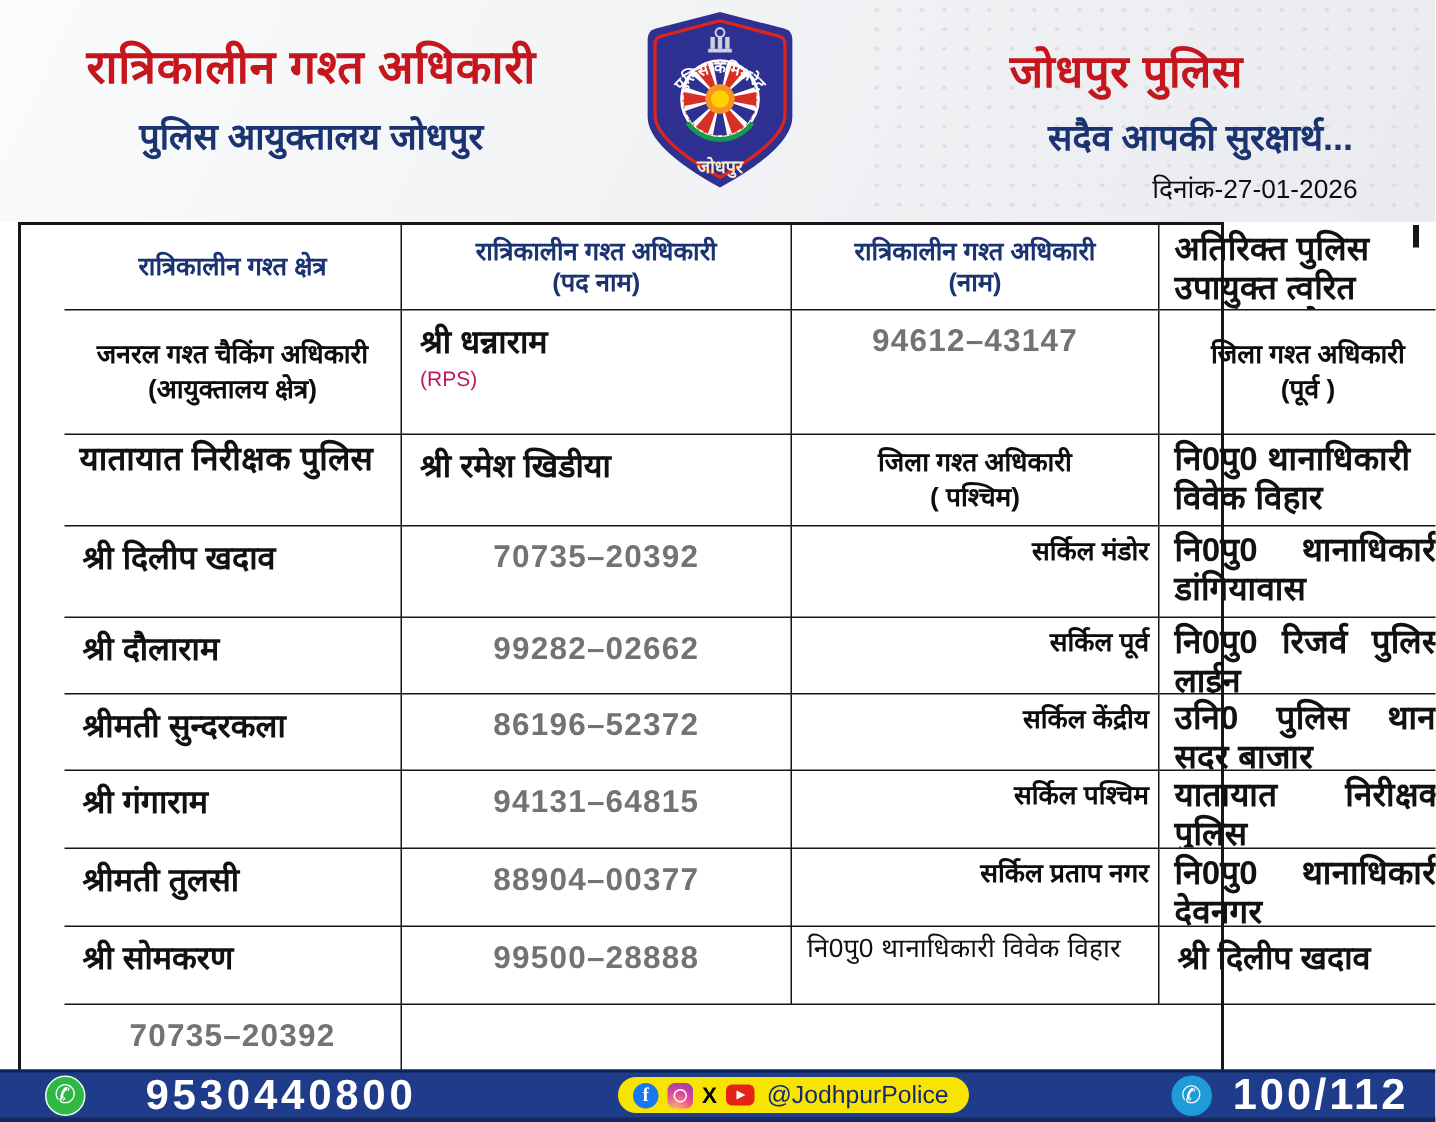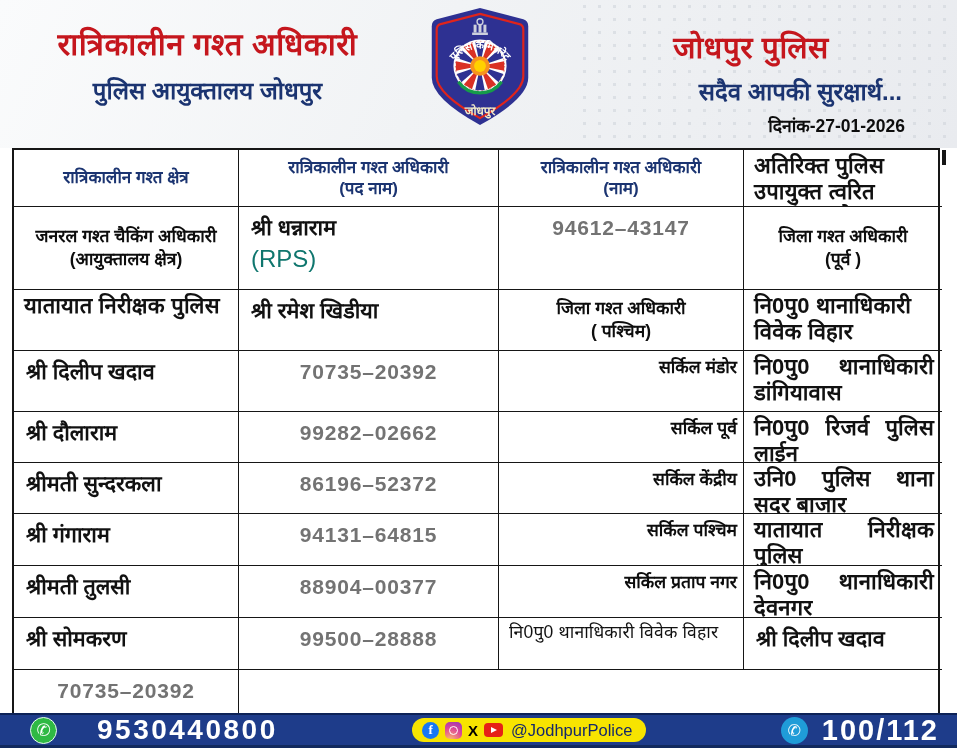--- a/index.html
+++ b/index.html
@@ -14,43 +14,43 @@
          background-image:radial-gradient(#cdd2d9 1.6px, transparent 1.7px);
          background-size:15px 13px; opacity:.55; }
   .hdr-inner { position:relative; z-index:1; display:flex; width:100%; height:100%; }
   .hdr-left { width:415px; text-align:center; padding-top:22px; }
   .hdr-right { flex:1; padding-top:26px; }
   .title-red { color:#c5161d; font-size:31px; font-weight:800; letter-spacing:.5px; }
   .sub-navy { color:#1b3471; font-size:24px; font-weight:700; margin-top:9px; }
   .hdr-right .title-red { text-align:center; font-size:30px; }
   .hdr-right .sub-navy { text-align:right; padding-right:55px; margin-top:7px; }
   .date-line { text-align:right; padding-right:52px; margin-top:6px;
-               color:#0d0d0d; font-size:17.5px; font-weight:700; }
+               color:#0d0d0d; font-size:17.5px; font-weight:400; }
   .logo-box { width:130px; display:flex; justify-content:center; padding-top:3px; }
 
   
-  .tbl { position:absolute; left:12px; top:148px; width:928px;
+  .tbl { position:absolute; left:12px; top:148px; width:804px;
          display:grid; grid-template-columns:225px 260px 245px 198px;
          grid-template-rows:57px 83px 61px 61px 51px 51px 52px 52px 52px 45px;
-         border:2px solid #161616; background:#fff; }
+         border:2px solid #161616; background:#fff;padding-left:29px; }
   .td,.th { border-right:1.4px solid #161616; border-bottom:1.4px solid #161616;
             overflow:hidden; }
   .tbl > :nth-child(4n) { border-right:none; }
   .tbl > :nth-child(n+37) { border-bottom:none; }
   .th { display:flex; flex-direction:column; justify-content:center; align-items:center;
         color:#1b3471; font-weight:800; font-size:17px; line-height:1.25; text-align:center; }
   .c1 { color:#0d0d0d; font-weight:800; font-size:17.5px; line-height:1.3; }
   .c1.ctr { display:flex; flex-direction:column; justify-content:center; align-items:center; text-align:center; padding:2px 6px; }
   .c1.top { padding:5px 6px 0 13px;text-align:right; }
   .c2 { padding:3px 8px 0 10px; font-size:22px; font-weight:600; color:#111;
         line-height:1.16; letter-spacing:.2px; }
   .c2.just span { display:block; text-align:justify; }
   .c2.sm { font-size:17.5px; font-weight:500; line-height:1.25; padding-top:4px; }
   .c3 { padding:8px 6px 0 12px; font-size:21.5px; font-weight:600; color:#111; line-height:1.3; }
-  .c3 .l2r { display:block; font-size:24px; font-weight:500; color:#0f766e; }
+  .c3 .l2r { display:block; font-size:14px; font-weight:500; color:#be185d; }
   .c1 .l1,.c1 .l2 { display:block; }
   .c4 { padding-top:9px; text-align:center; font-size:21px; font-weight:800;
         color:#737373; letter-spacing:.8px; }
   .tick { position:absolute; left:942px; top:150px; width:4px; height:15px; background:#161616; }
 
   
   .footer { position:absolute; left:0; top:713px; width:957px; height:35px;
             background:#1e3c8a; border-top:2px solid #0d2257; border-bottom:3px solid #122a5e;
             display:flex; align-items:center; padding:0 14px; }
   .wa { width:27px; height:27px; border-radius:50%; background:#2fb944;

